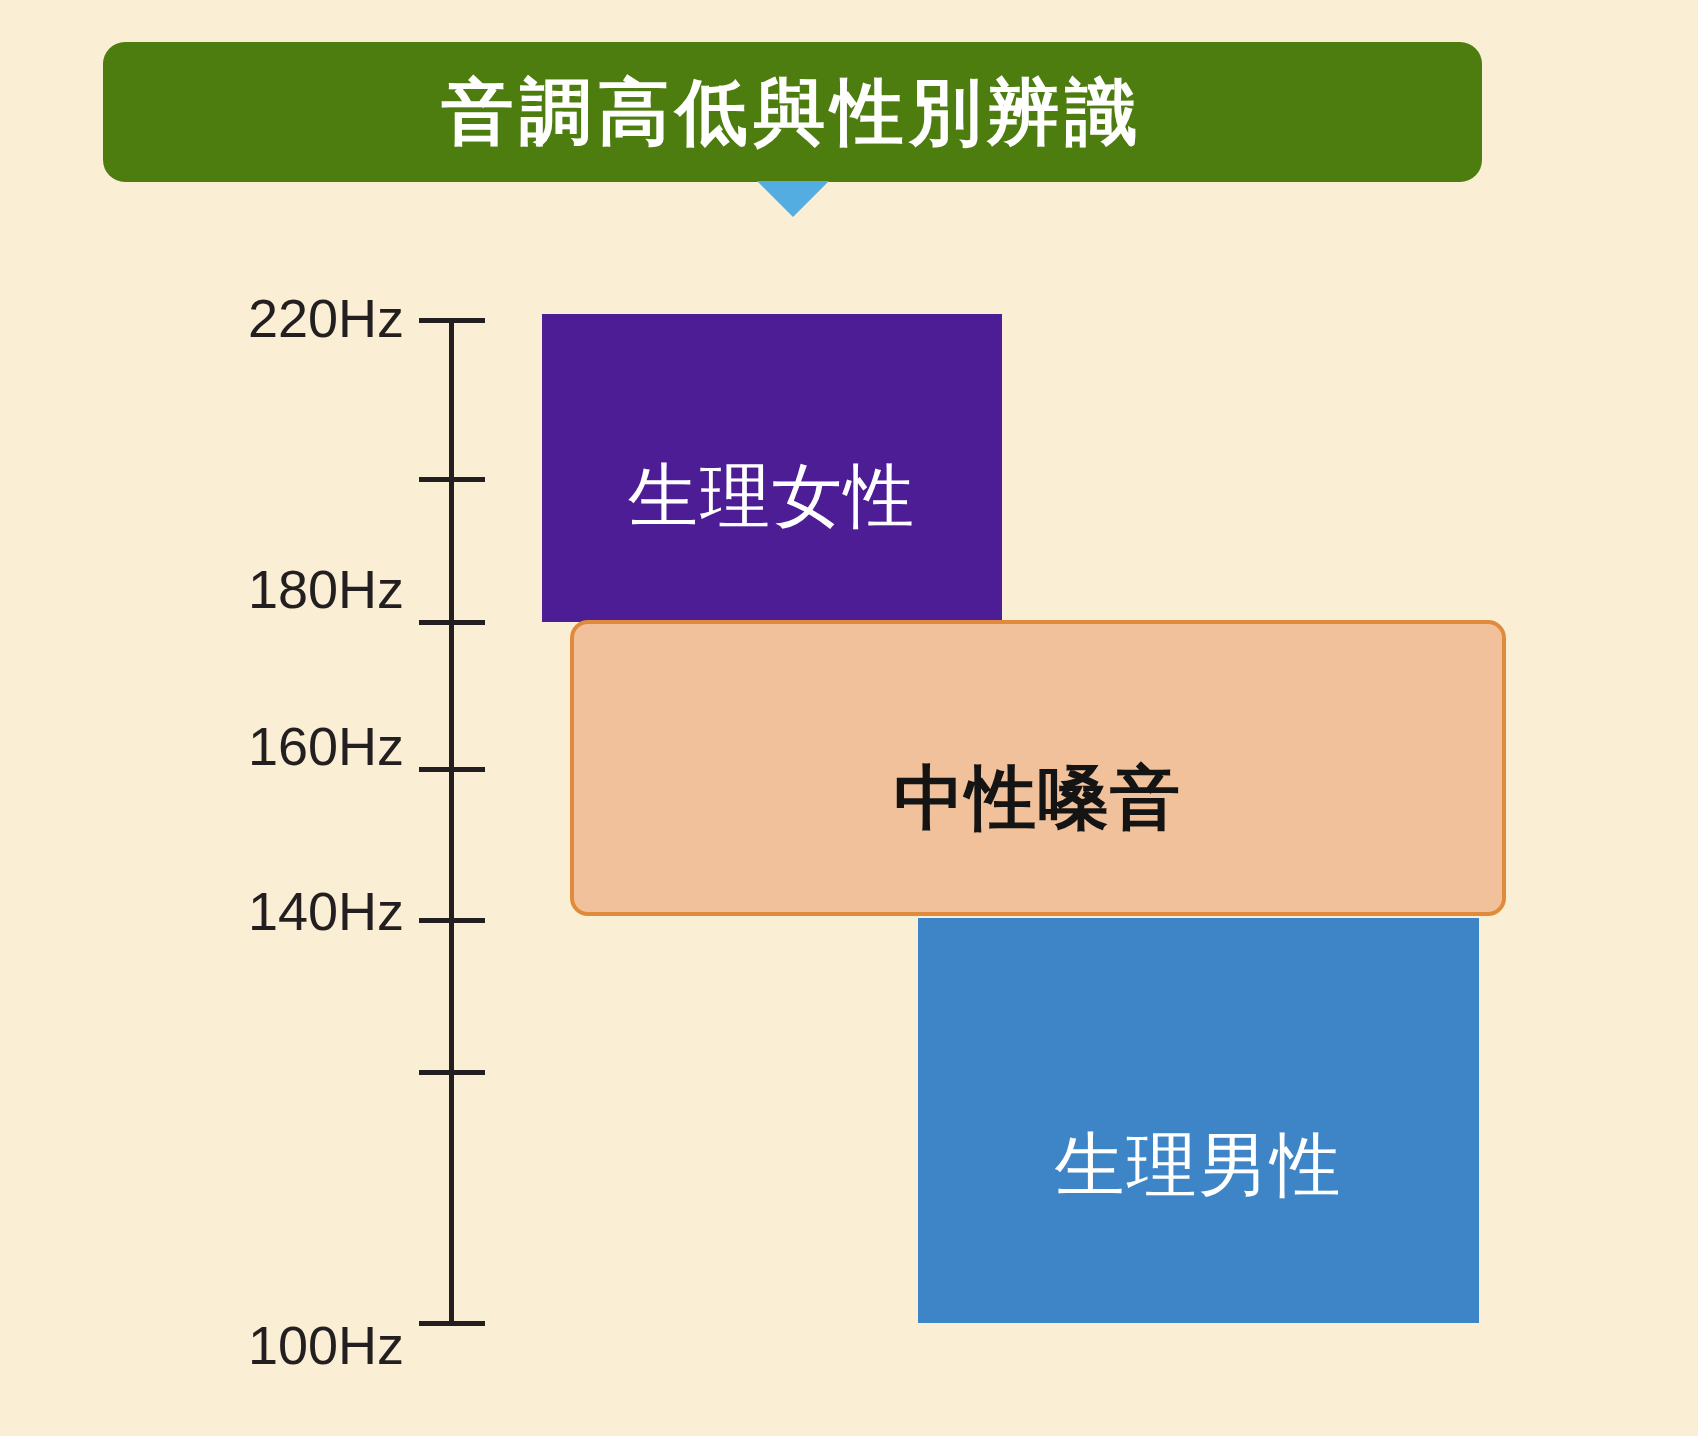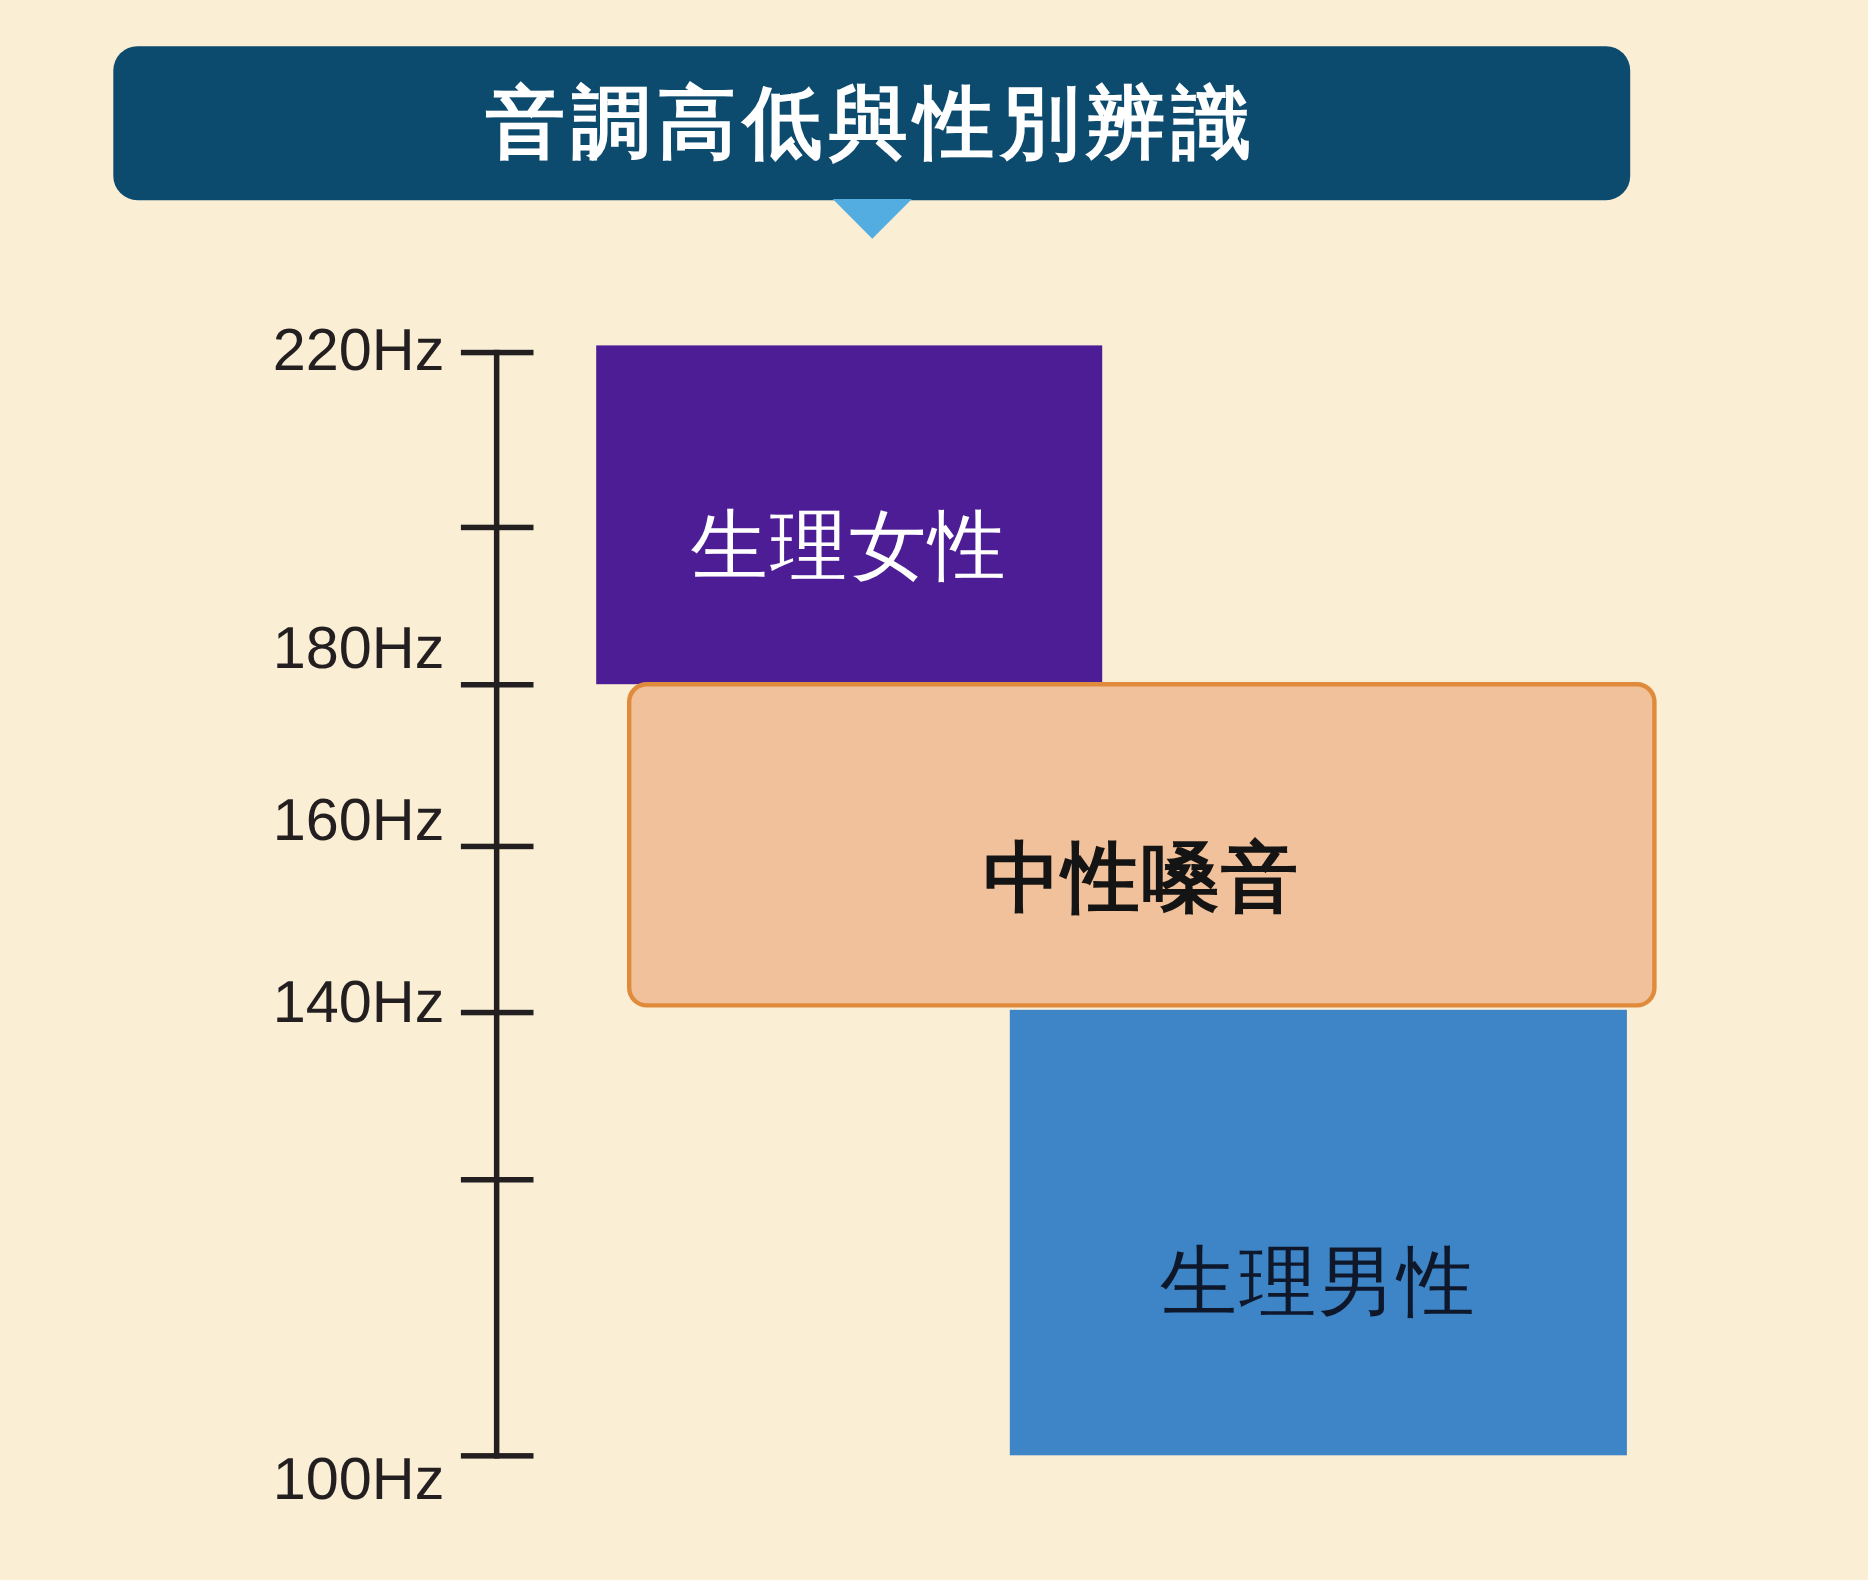--- a/index.html
+++ b/index.html
@@ -21,21 +21,21 @@
     background: #faeed4;
   }
 
   
   .title-banner {
     position: absolute;
     left: 103px;
     top: 42px;
     width: 1379px;
     height: 140px;
-    background: #0c4a6e;
+    background: #4d7c0f;
     border-radius: 22px;
     display: flex;
     align-items: center;
     justify-content: center;
     box-sizing: border-box;
   }
   .title-text {
     color: #ffffff;
     font-size: 72px;
     font-weight: bold;
@@ -140,21 +140,21 @@
 
   #box-male {
     left: 918px;
     top: 918px;
     width: 561px;
     height: 405px;
     background: #3d85c6;
     z-index: 1;
   }
   #box-male .range-label {
-    color: #0f172a;
+    color: #ffffff;
     font-weight: normal;
     transform: translateY(44px);
   }
 </style>
 </head>
 <body>
 
 <div id="stage">
 
   <div class="title-banner">

